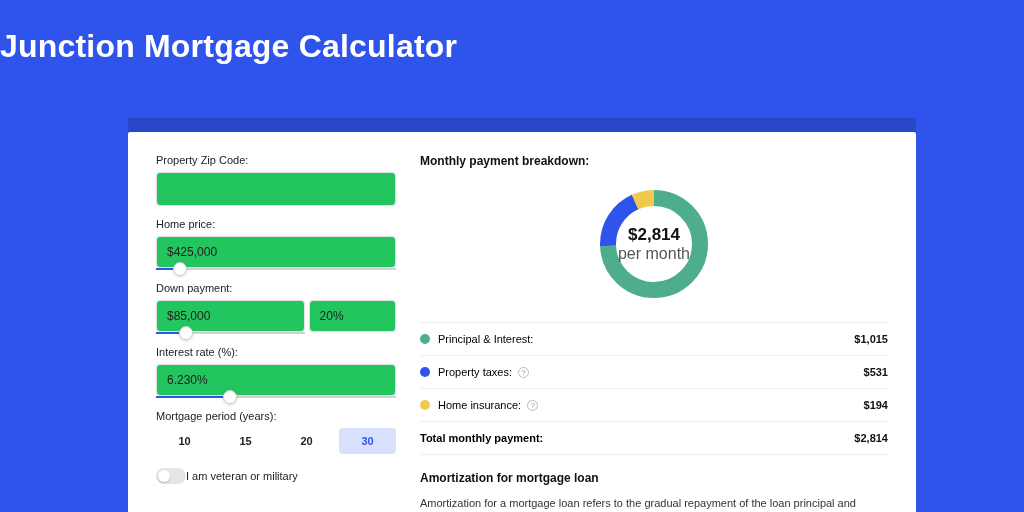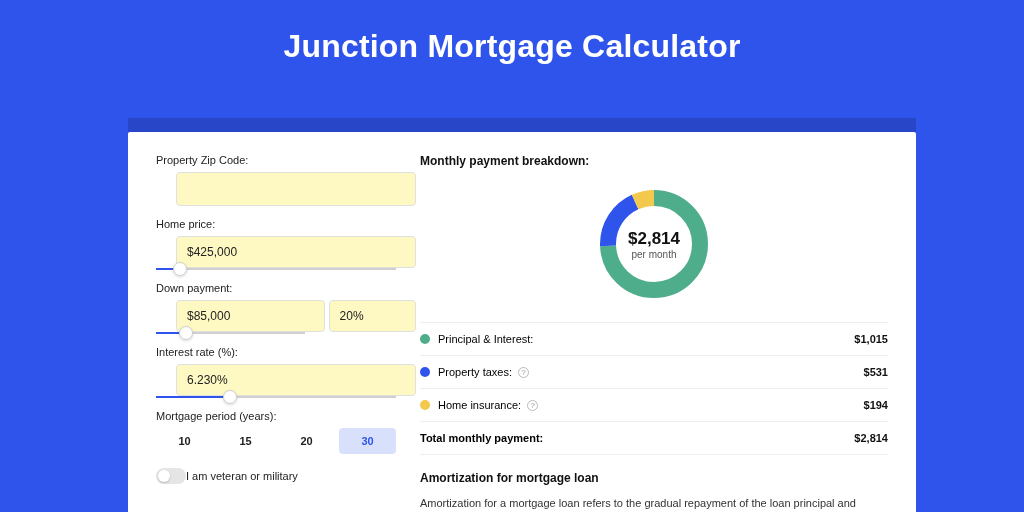--- a/index.html
+++ b/index.html
@@ -5,21 +5,20 @@
   * { box-sizing: border-box; margin: 0; padding: 0; }
   body {
     width: 1024px;
     height: 512px;
     background: #2f54eb;
     font-family: -apple-system, BlinkMacSystemFont, "Segoe UI", Arial, sans-serif;
     overflow: hidden;
     position: relative;
   }
   .page-title {
-    text-align: center;
     color: #fff;
     font-size: 32px;
     font-weight: 700;
     padding-top: 28px;
     letter-spacing: 0.2px;
   }
   .card {
     position: absolute;
     top: 132px;
     left: 128px;
@@ -49,25 +48,24 @@
     font-size: 11px;
     color: #222;
     margin-bottom: 6px;
     display: block;
   }
   .text-input, .amount-input {
     width: 100%;
     height: 34px;
     border: 1px solid #e0e0e0;
     border-radius: 4px;
-    background: #fef9c3;
+    background: #22c55e;
     font-size: 12px;
     padding: 0 10px;
     color: #222;
-    margin-left: 20px;
   }
   .amount-input { height: 32px; }
   .slider-track {
     position: relative;
     height: 2px;
     background: #d0d0d0;
     margin-top: 0px;
   }
   .slider-fill {
     position: absolute;
@@ -148,21 +146,21 @@
   .donut svg { transform: rotate(-90deg); }
   .donut-center {
     position: absolute;
     inset: 0;
     display: flex;
     flex-direction: column;
     align-items: center;
     justify-content: center;
   }
   .donut-amount { font-size: 17px; font-weight: 700; color: #111; }
-  .donut-sub { font-size: 10px; color: #555; }
+  .donut-sub { font-size: 16px; color: #555; }
 
   .legend { border-top: 1px solid #eee; }
   .legend-row {
     display: flex;
     align-items: center;
     padding: 10px 0;
     border-bottom: 1px solid #eee;
     font-size: 11px;
   }
   .legend-row.total { font-weight: 700; }

